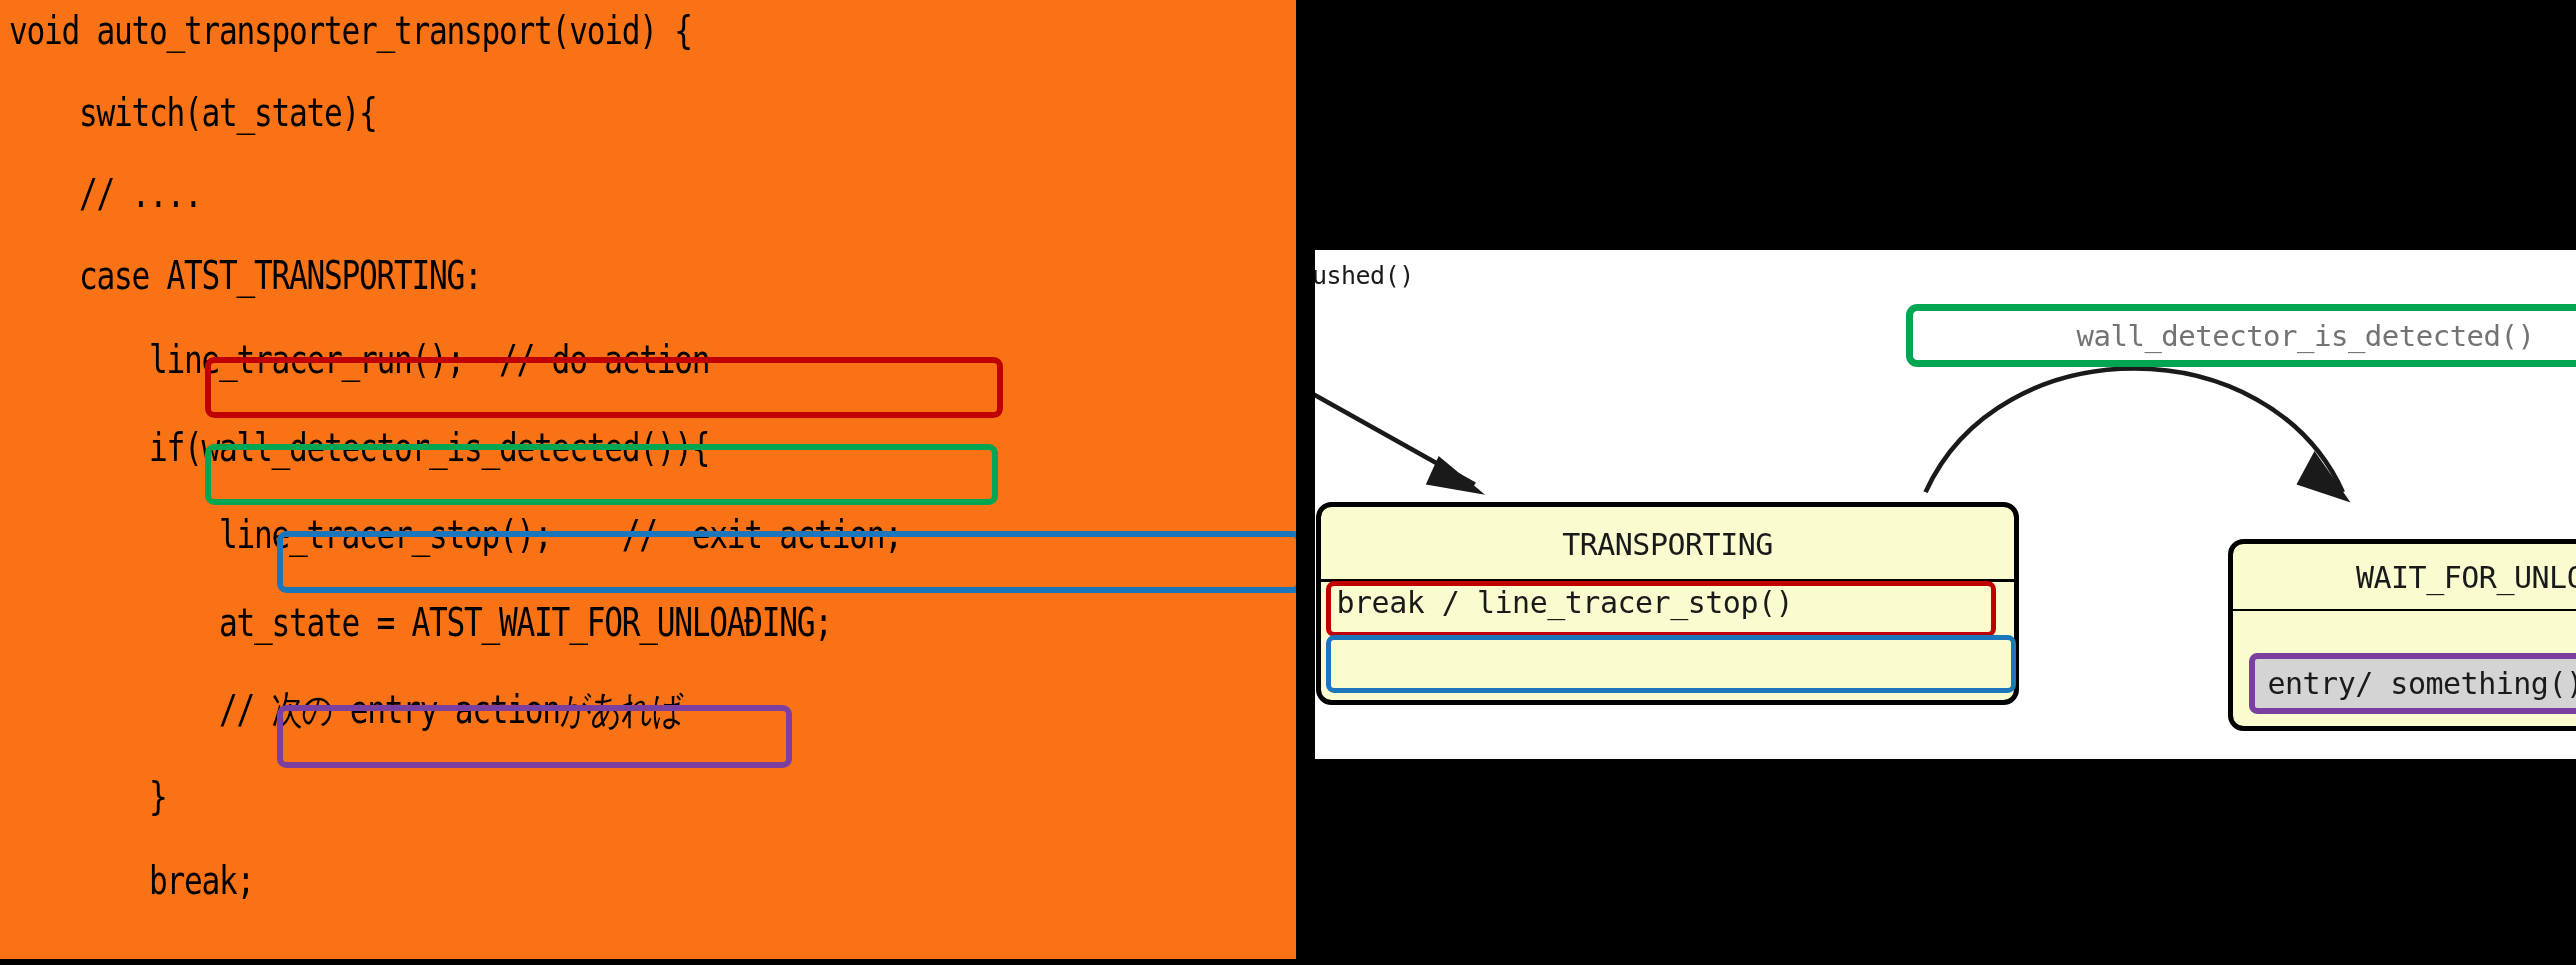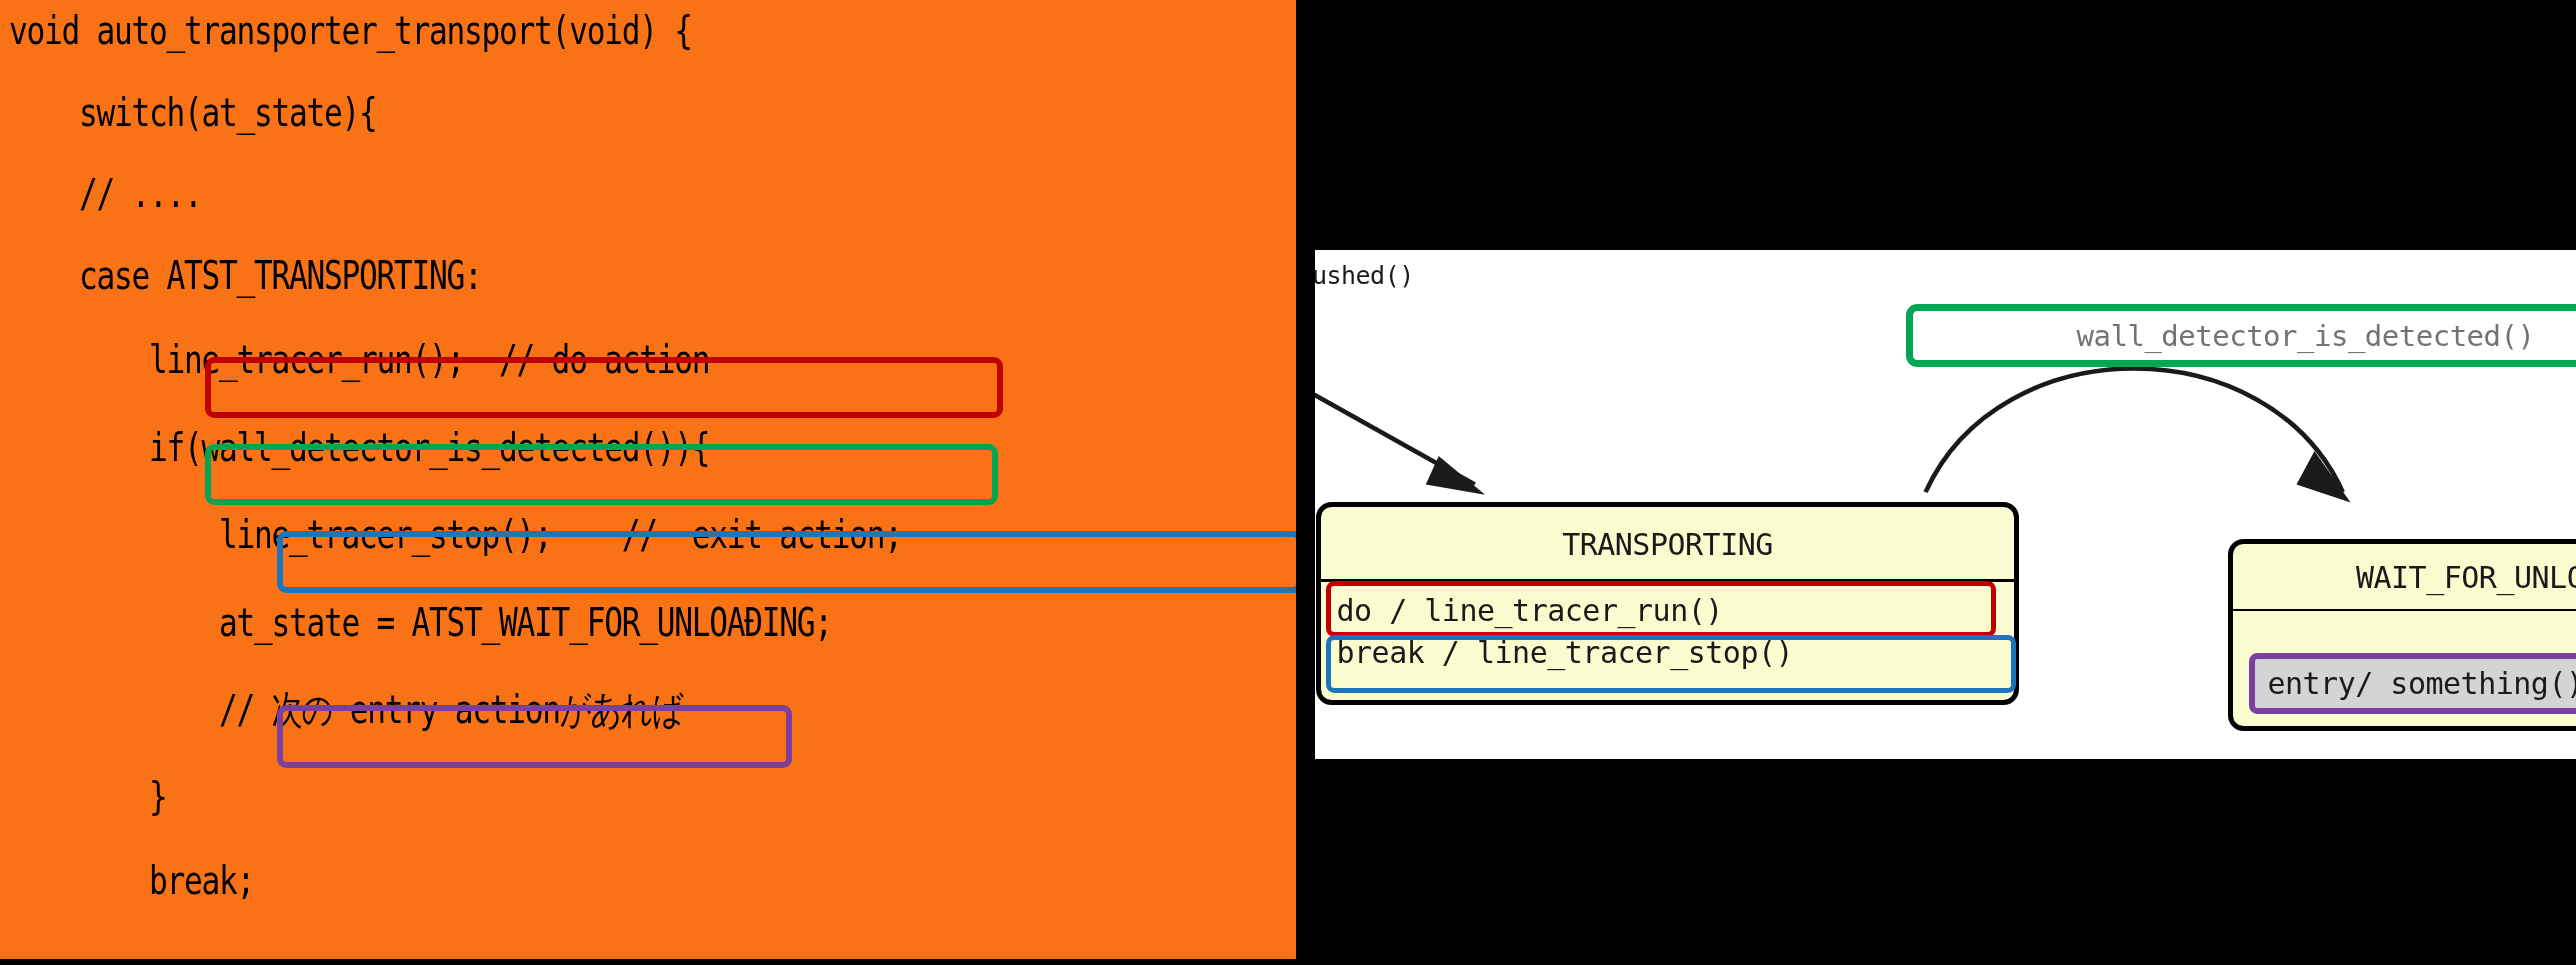--- a/index.html
+++ b/index.html
@@ -175,21 +175,20 @@
 
   <div id="pushed-label" style="left:-3.1px; top:11.3px;">ushed()</div>
 
   <div id="guard-label" style="left:591px; top:54px; width:799px; height:63px;">
     <span id="guard-label-text">wall_detector_is_detected()</span>
   </div>
 
   <div class="state-box" style="left:1px; top:252px; width:703px; height:203px;">
     <div class="state-title" style="padding-top:19.6px; padding-bottom:17.5px;">TRANSPORTING</div>
     <div class="state-divider"></div>
-    <div class="state-action" style="padding:11.3px 0 4.1px 15.5px;">do / line_tracer_run()</div>
     <div class="state-action" style="padding:3.1px 0 5.2px 15.5px;">break / line_tracer_stop()</div>
   </div>
   <div class="dg-hl red" style="left:11.3px; top:331px; width:670px; height:56px;"></div>
   <div class="dg-hl blue" style="left:11.3px; top:385px; width:690px; height:58px;"></div>
 
   <div class="state-box" style="left:913px; top:289px; width:572px; height:192px;">
     <div class="state-title" style="padding-top:15.5px; padding-bottom:14.4px;">WAIT_FOR_UNLOAÐING</div>
     <div class="state-divider"></div>
     <div class="state-action" style="padding:15.5px 0 5.2px 17.5px; visibility:hidden;">entry/ something()</div>
   </div>

